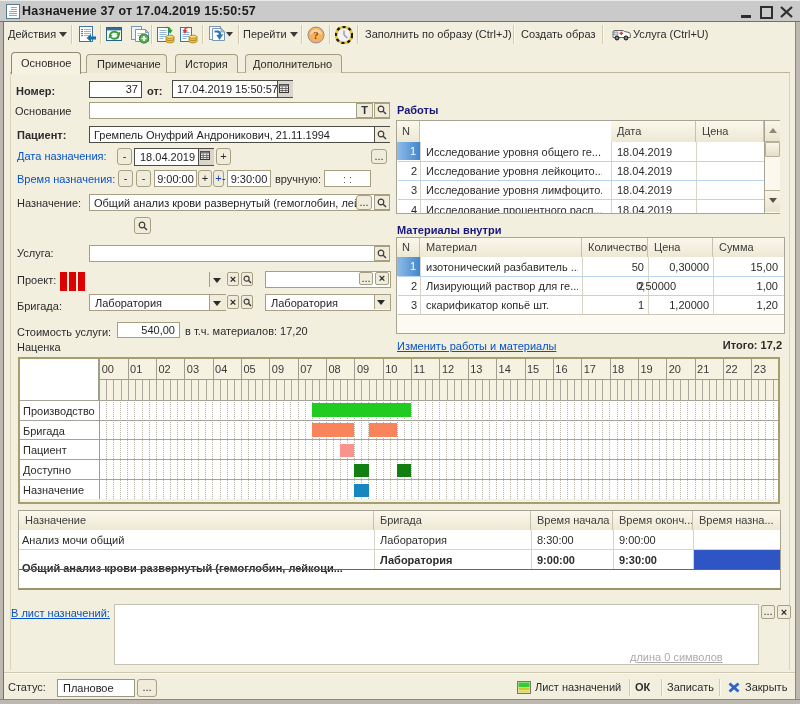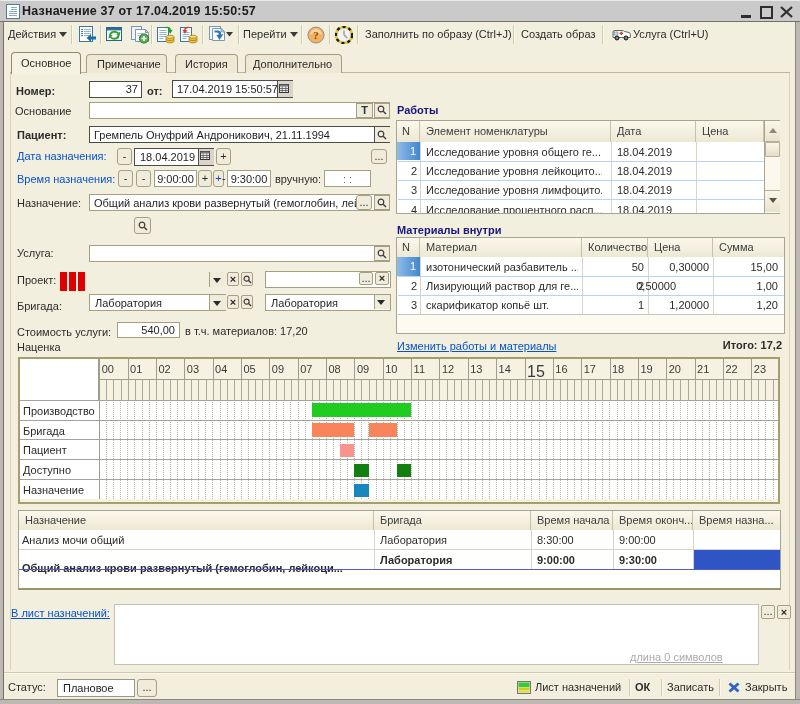--- a/index.html
+++ b/index.html
@@ -298,21 +298,20 @@
       <path d="M0 0 L8 0 L4 5 Z" fill="#2a2a2a"></path>
     </svg>
 <div class="tt" style="left:17px;top:326px">Стоимость услуги:</div>
 <div class="inp" style="left:117px;top:322px;width:63px;height:16px;text-align:right;padding-right:4px">540,00</div>
 <div class="tt" style="left:185px;top:325px">в т.ч. материалов: 17,20</div>
 <div class="tt" style="left:17px;top:341px">Наценка</div>
 
 <div class="tt" style="left:397px;top:104px;font-weight:bold;color:#16167F">Работы</div>
 <div class="ab" style="left:396px;top:120px;width:384px;height:94px;background:#fff;border:1px solid #A8A494;box-sizing:border-box"></div>
 <div class="hdrcell" style="left:397px;top:121px;width:23px;height:21px;padding-left:5px">N</div>
-<div class="hdrcell" style="left:420px;top:121px;width:191px;height:21px;padding-left:6px">Элемент номенклатуры</div>
 <div class="hdrcell" style="left:611px;top:121px;width:85px;height:21px;padding-left:6px">Дата</div>
 <div class="hdrcell" style="left:696px;top:121px;width:68px;height:21px;padding-left:6px">Цена</div>
 <div class="ab" style="left:420px;top:142px;width:1px;height:71px;background:#D8D5C8"></div>
 <div class="ab" style="left:611px;top:142px;width:1px;height:71px;background:#D8D5C8"></div>
 <div class="ab" style="left:696px;top:142px;width:1px;height:71px;background:#D8D5C8"></div>
 <div class="ab" style="left:397px;top:142px;width:23px;height:18px;background:linear-gradient(90deg,#8FBCE8,#4186CE);color:#fff;text-align:right;padding-right:4px;line-height:18px;font-size:11px;box-sizing:border-box">1</div>
 <div class="tt" style="left:409px;top:165px;width:8px;text-align:right">2</div>
 <div class="tt" style="left:409px;top:184px;width:8px;text-align:right">3</div>
 <div class="tt" style="left:409px;top:204px;width:8px;text-align:right;height:9px;overflow:hidden">4</div>
 <div class="tt" style="left:426px;top:146px;width:176px;overflow:hidden">Исследование уровня общего ге...</div>
@@ -398,21 +397,21 @@
 <div class="ab" style="left:385.2px;top:363px;font-size:11px;color:#3a3a3a">10</div>
 <div class="ab" style="left:411.1px;top:359px;width:1px;height:41px;background:#9f9c90"></div>
 <div class="ab" style="left:413.6px;top:363px;font-size:11px;color:#3a3a3a">11</div>
 <div class="ab" style="left:439.4px;top:359px;width:1px;height:41px;background:#9f9c90"></div>
 <div class="ab" style="left:441.9px;top:363px;font-size:11px;color:#3a3a3a">12</div>
 <div class="ab" style="left:467.8px;top:359px;width:1px;height:41px;background:#9f9c90"></div>
 <div class="ab" style="left:470.2px;top:363px;font-size:11px;color:#3a3a3a">13</div>
 <div class="ab" style="left:496.1px;top:359px;width:1px;height:41px;background:#9f9c90"></div>
 <div class="ab" style="left:498.6px;top:363px;font-size:11px;color:#3a3a3a">14</div>
 <div class="ab" style="left:524.5px;top:359px;width:1px;height:41px;background:#9f9c90"></div>
-<div class="ab" style="left:527.0px;top:363px;font-size:16px;color:#3a3a3a">15</div>
+<div class="ab" style="left:527.0px;top:363px;font-size:11px;color:#3a3a3a">15</div>
 <div class="ab" style="left:552.8px;top:359px;width:1px;height:41px;background:#9f9c90"></div>
 <div class="ab" style="left:555.3px;top:363px;font-size:11px;color:#3a3a3a">16</div>
 <div class="ab" style="left:581.2px;top:359px;width:1px;height:41px;background:#9f9c90"></div>
 <div class="ab" style="left:583.7px;top:363px;font-size:11px;color:#3a3a3a">17</div>
 <div class="ab" style="left:609.5px;top:359px;width:1px;height:41px;background:#9f9c90"></div>
 <div class="ab" style="left:612.0px;top:363px;font-size:11px;color:#3a3a3a">18</div>
 <div class="ab" style="left:637.9px;top:359px;width:1px;height:41px;background:#9f9c90"></div>
 <div class="ab" style="left:640.4px;top:363px;font-size:11px;color:#3a3a3a">19</div>
 <div class="ab" style="left:666.2px;top:359px;width:1px;height:41px;background:#9f9c90"></div>
 <div class="ab" style="left:668.7px;top:363px;font-size:11px;color:#3a3a3a">20</div>

